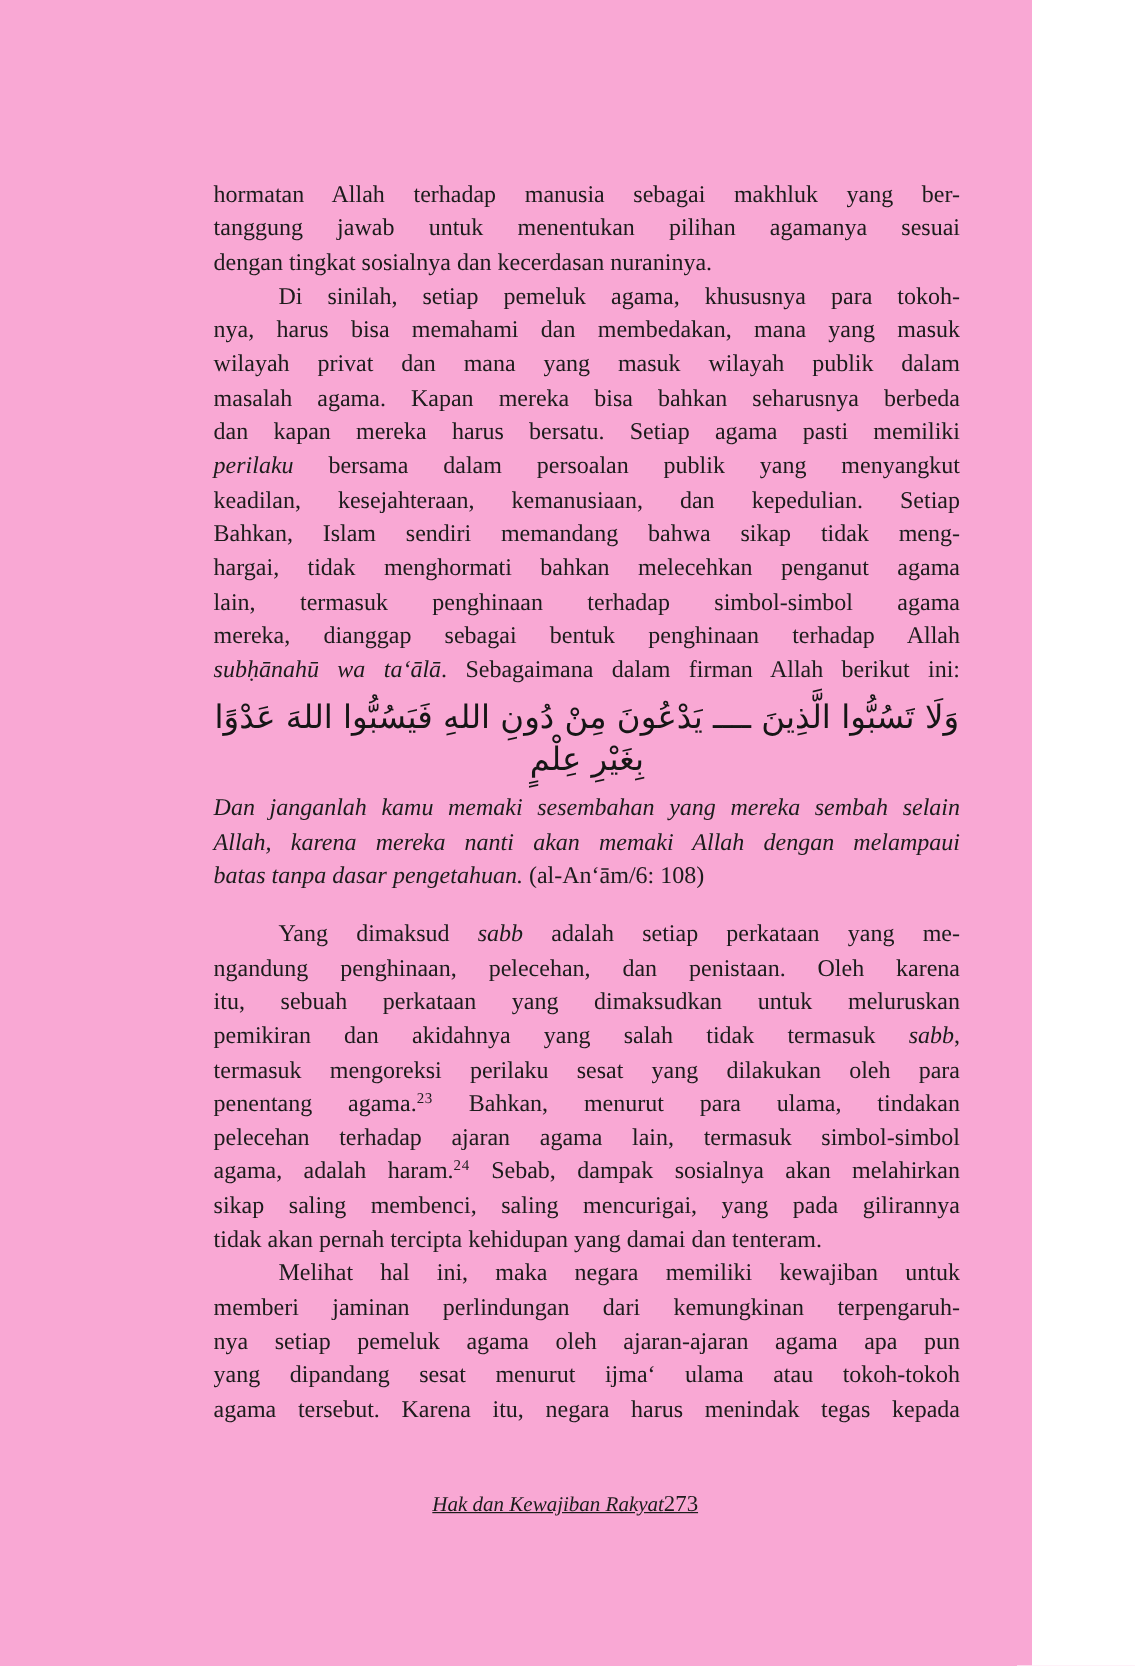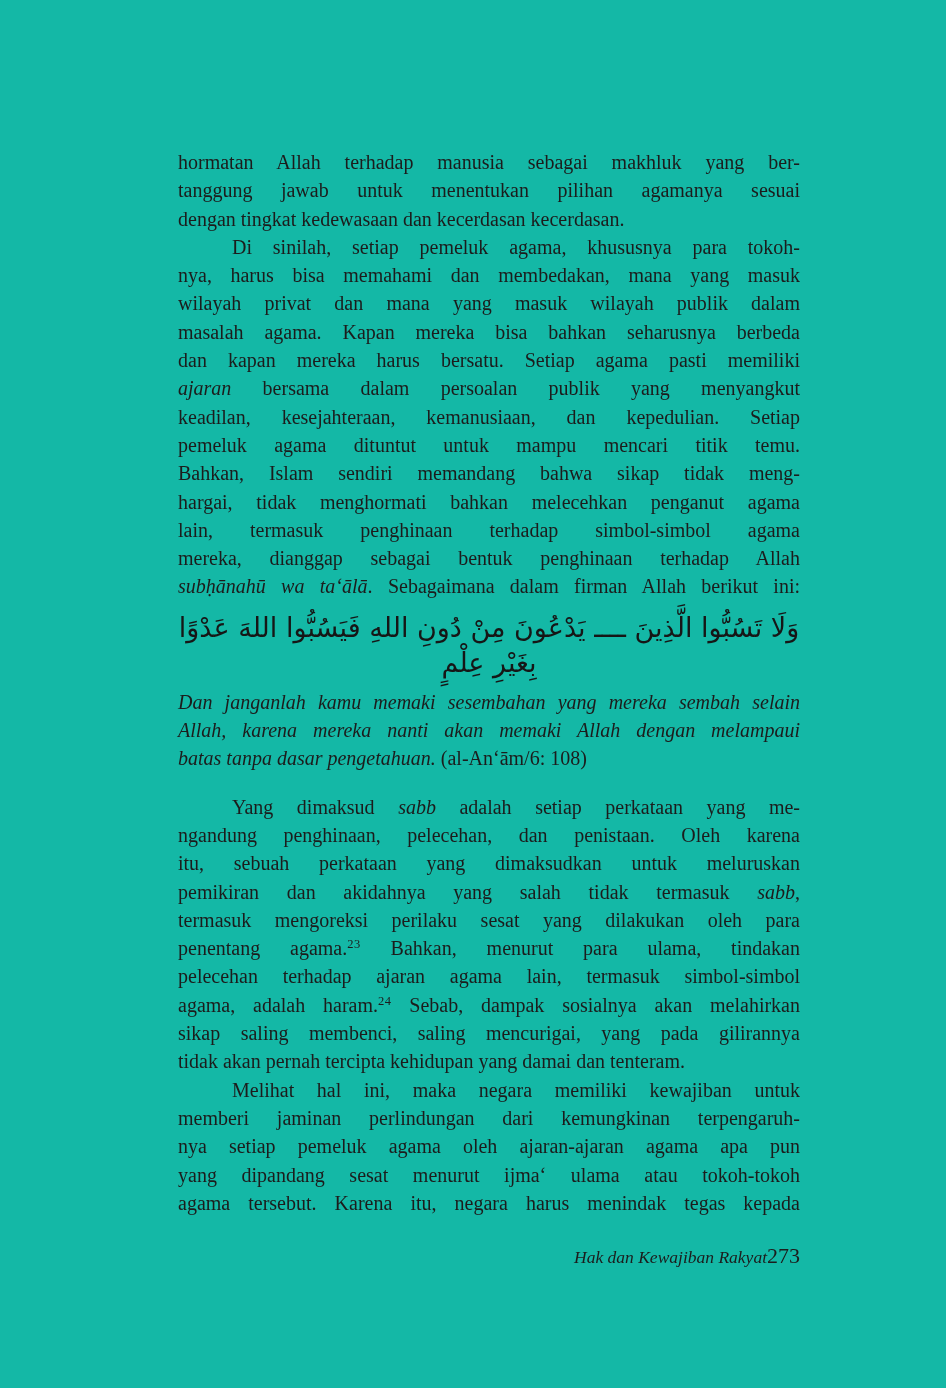--- a/index.html
+++ b/index.html
@@ -2,23 +2,23 @@
 <html><head>
 <meta charset="utf-8">
 <style>
   html, body {
     margin: 0;
     padding: 0;
     background: #ffffff;
   }
   .page {
     position: relative;
-    width: 946px;
+    width: 860px;
     height: 1388px;
-    background: #14b8a6;
+    background: #f9a8d4;
     overflow: hidden;
     font-family: "Liberation Serif", "DejaVu Serif", serif;
     color: #1c1c1c;
   }
   .body-block {
     position: absolute;
     top: 148px;
     left: 178px;
     width: 622px;
   }
@@ -47,53 +47,53 @@
     font-size: 27px;
     line-height: 35px;
     margin: 9px 0 8px 0;
     color: #161616;
   }
   .translation .line { font-style: normal; }
   .p3 { margin-top: 20px; }
   .footer {
     position: absolute;
     top: 1243px;
-    left: 178px;
+    left: 160px;
     width: 622px;
     display: flex;
-    justify-content: flex-end;
+    justify-content: center;
     align-items: baseline;
+    text-decoration: underline;
   }
   .footer .ftitle {
     font-style: italic;
     font-size: 17.5px;
   }
   .footer .fnum {
-    font-size: 22px;
+    font-size: 19px;
   }
 </style>
 </head>
 <body>
 
 <div class="page">
   <main class="body-block">
     <section class="para">
         <div class="line"><span>hormatan Allah terhadap manusia sebagai makhluk yang ber-</span></div>
         <div class="line"><span>tanggung jawab untuk menentukan pilihan agamanya sesuai</span></div>
-        <div class="line last"><span>dengan tingkat kedewasaan dan kecerdasan kecerdasan.</span></div>
+        <div class="line last"><span>dengan tingkat sosialnya dan kecerdasan nuraninya.</span></div>
       </section>
     <section class="para">
         <div class="line ind"><span>Di sinilah, setiap pemeluk agama, khususnya para tokoh-</span></div>
         <div class="line"><span>nya, harus bisa memahami dan membedakan, mana yang masuk</span></div>
         <div class="line"><span>wilayah privat dan mana yang masuk wilayah publik dalam</span></div>
         <div class="line"><span>masalah agama. Kapan mereka bisa bahkan seharusnya berbeda</span></div>
         <div class="line"><span>dan kapan mereka harus bersatu. Setiap agama pasti memiliki</span></div>
-        <div class="line"><i>ajaran</i><span> bersama dalam persoalan publik yang menyangkut</span></div>
+        <div class="line"><i>perilaku</i><span> bersama dalam persoalan publik yang menyangkut</span></div>
         <div class="line"><span>keadilan, kesejahteraan, kemanusiaan, dan kepedulian. Setiap</span></div>
-        <div class="line"><span>pemeluk agama dituntut untuk mampu mencari titik temu.</span></div>
         <div class="line"><span>Bahkan, Islam sendiri memandang bahwa sikap tidak meng-</span></div>
         <div class="line"><span>hargai, tidak menghormati bahkan melecehkan penganut agama</span></div>
         <div class="line"><span>lain, termasuk penghinaan terhadap simbol-simbol agama</span></div>
         <div class="line"><span>mereka, dianggap sebagai bentuk penghinaan terhadap Allah</span></div>
         <div class="line"><i>subḥānahū wa ta‘ālā</i><span>. Sebagaimana dalam firman Allah berikut ini:</span></div>
       </section>
     <div class="arabic">وَلَا تَسُبُّوا الَّذِينَ ــــ يَدْعُونَ مِنْ دُونِ اللهِ فَيَسُبُّوا اللهَ عَدْوًا بِغَيْرِ عِلْمٍ</div>
     <section class="para translation">
         <div class="line"><i>Dan janganlah kamu memaki sesembahan yang mereka sembah selain</i></div>
         <div class="line"><i>Allah, karena mereka nanti akan memaki Allah dengan melampaui</i></div>

